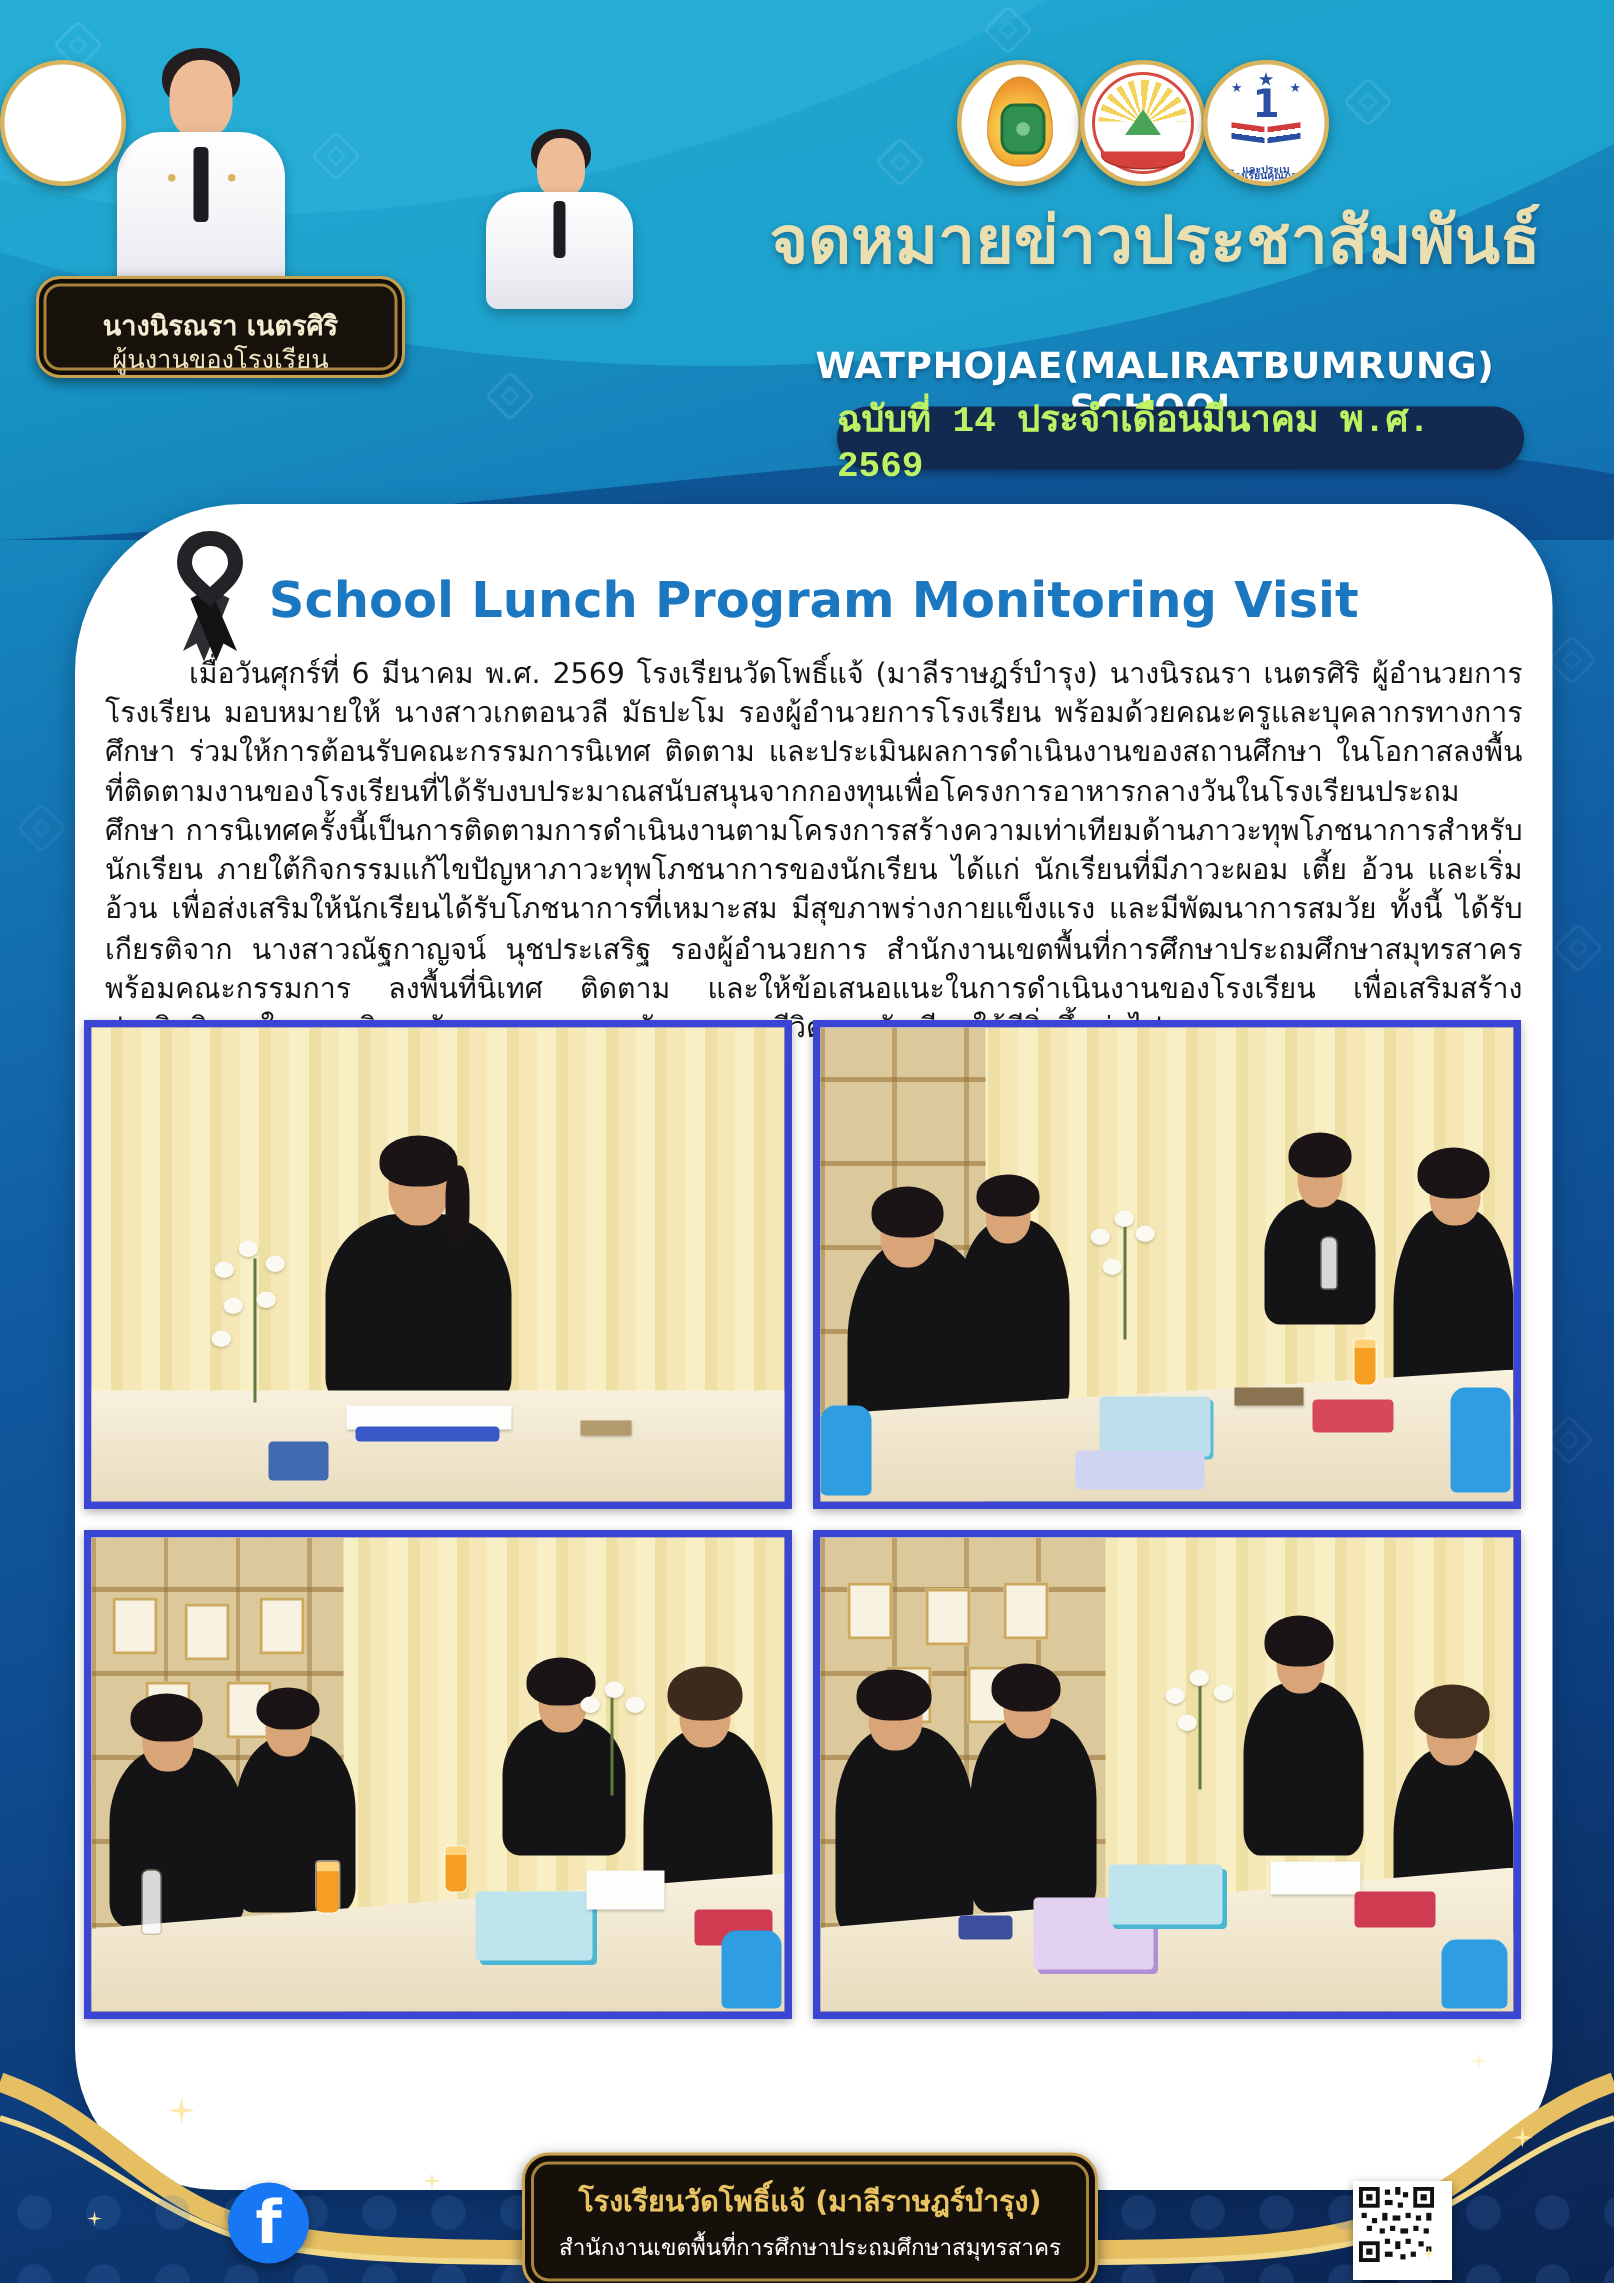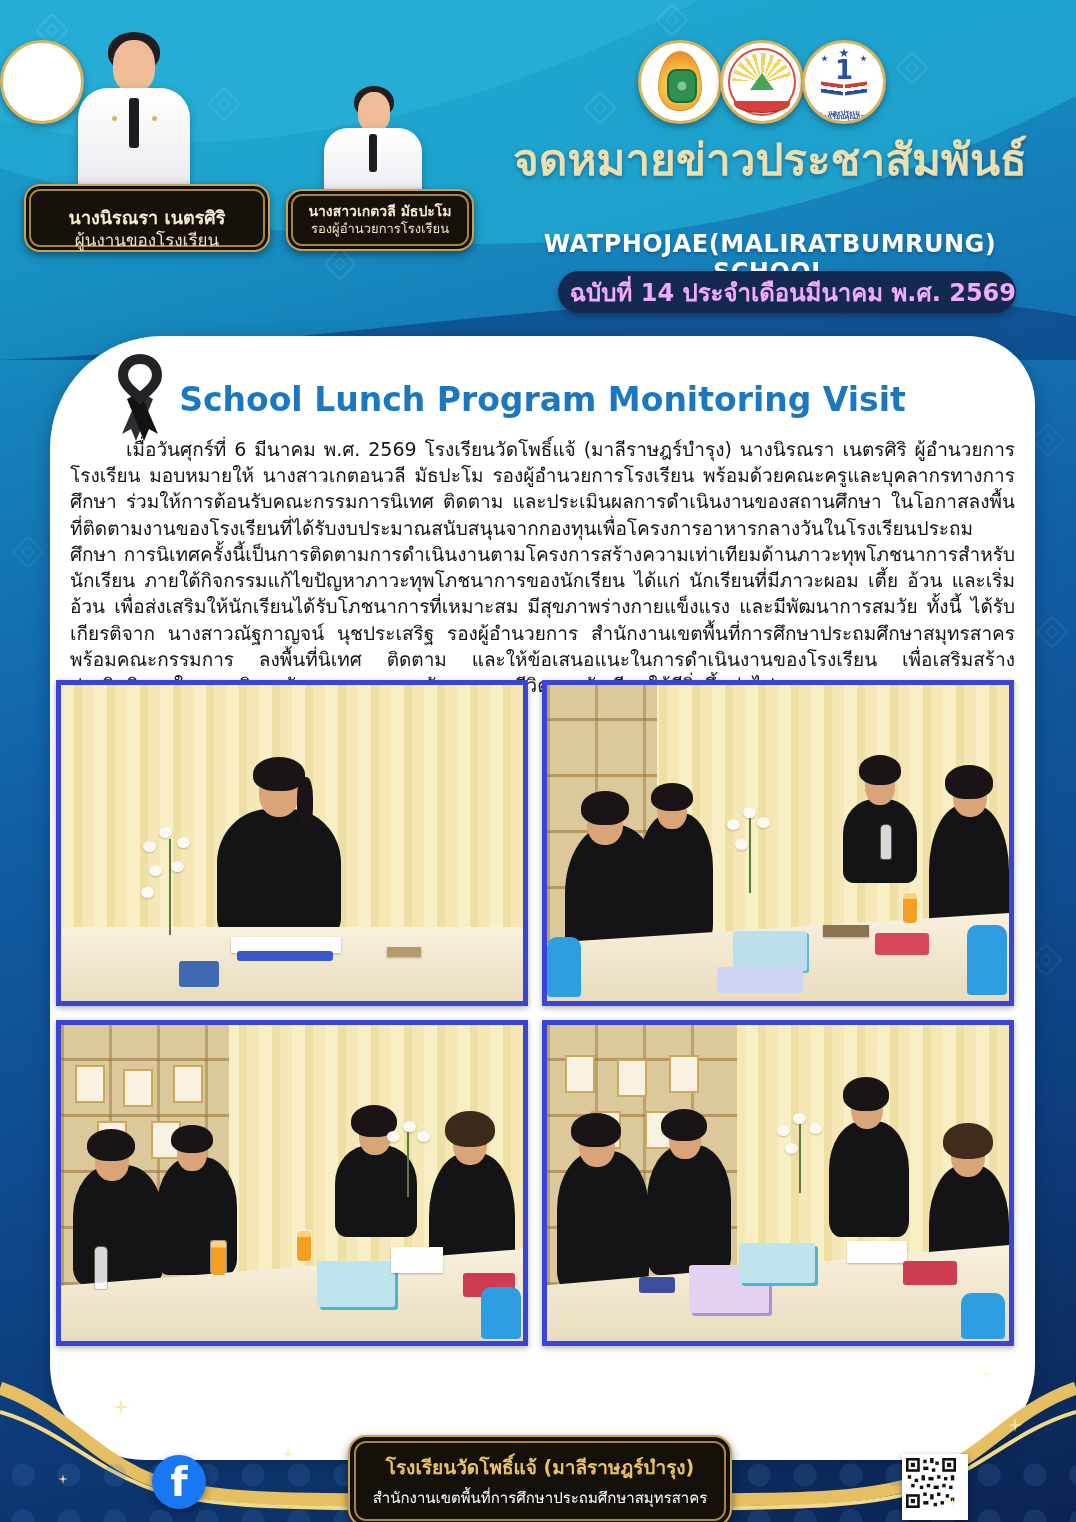--- a/index.html
+++ b/index.html
@@ -46,21 +46,21 @@
          border-radius:0 0 60% 60%/0 0 100% 100%;box-shadow:0 1px 0 #a92c28;}
   .star{position:absolute;background:#2a4fa2;clip-path:polygon(50% 0,61% 35%,98% 35%,68% 57%,79% 91%,50% 70%,21% 91%,32% 57%,2% 35%,39% 35%);}
   .one-num{position:absolute;left:0;width:100%;text-align:center;color:#2a4fa2;font-weight:800;}
   .book-leaf{position:absolute;width:22px;height:11px;background:linear-gradient(180deg,#d23b3b 34%,#ffffff 34% 66%,#2a4fa2 66%);}
   .q-line{position:absolute;left:0;width:100%;text-align:center;color:#2a4fa2;font-weight:700;}
 
   
   .hd-title{color:#eadfb0;font-weight:800;text-shadow:0 2px 4px rgba(10,40,70,.45);}
   .hd-sub{color:#ffffff;font-weight:800;text-shadow:0 2px 3px rgba(10,40,70,.4);}
   .hd-en{color:#ffffff;font-weight:800;letter-spacing:.5px;text-shadow:0 2px 3px rgba(10,40,70,.4);}
-  .pill{background:#13294f;border-radius:22px;color:#f0abfc;font-weight:800;display:flex;align-items:center;justify-content:flex-end;box-shadow:0 3px 6px rgba(0,0,0,.3);}
+  .pill{background:#13294f;border-radius:22px;color:#bef264;font-weight:800;display:flex;align-items:center;justify-content:flex-end;box-shadow:0 3px 6px rgba(0,0,0,.3);font-family:Liberation Mono, monospace;}
 
   
   .card{left:50px;top:336px;width:985px;height:1124px;background:#ffffff;
         border-radius:112px 68px 95px 95px;box-shadow:0 6px 18px rgba(5,25,55,.35);}
   .card-title{color:#1b78c0;font-weight:800;text-align:center;}
   .body-text{color:#141414;text-align:justify;line-height:1.38;}
   .body-text::before{content:"";display:inline-block;width:56px;}
 
   
   .photo{border:5px solid #3b45d4;box-shadow:inset 0 0 0 4px #0e0e18, 0 2px 6px rgba(0,0,0,.3);overflow:hidden;background:#f6ecc0;}
@@ -132,24 +132,20 @@
   <div class="abs portrait" style="left:314px;top:82px;width:118px;height:124px;">
     <div class="p-hair" style="left:40px;top:4px;width:40px;height:32px;"></div>
     <div class="p-head" style="left:44px;top:10px;width:32px;height:40px;"></div>
     <div class="p-body" style="left:10px;bottom:0;width:98px;height:78px;border-radius:24px 24px 8px 8px;"></div>
     <div class="p-tie" style="left:55px;top:52px;width:8px;height:38px;"></div>
   </div>
 
   <div class="abs plaque" style="left:24px;top:184px;width:242px;height:64px;justify-content:flex-end;">
     <div class="l1" style="font-size:18px;">นางนิรณรา เนตรศิริ</div>
     <div class="l2" style="font-size:17px;">ผู้นงานของโรงเรียน</div>
-  </div>
-  <div class="abs plaque" style="left:286px;top:189px;width:184px;height:58px;">
-    <div class="l1" style="font-size:14px;">นางสาวเกตวลี มัธปะโม</div>
-    <div class="l2" style="font-size:13px;">รองผู้อำนวยการโรงเรียน</div>
   </div>
 
   <div class="abs logo" style="left:638px;">
     <div class="flame"></div>
     <div class="flame-core"></div>
   </div>
   <div class="abs logo" style="left:720px;">
     <div class="ring-red"></div>
     <div class="rays"></div>
     <div class="mound"></div>

